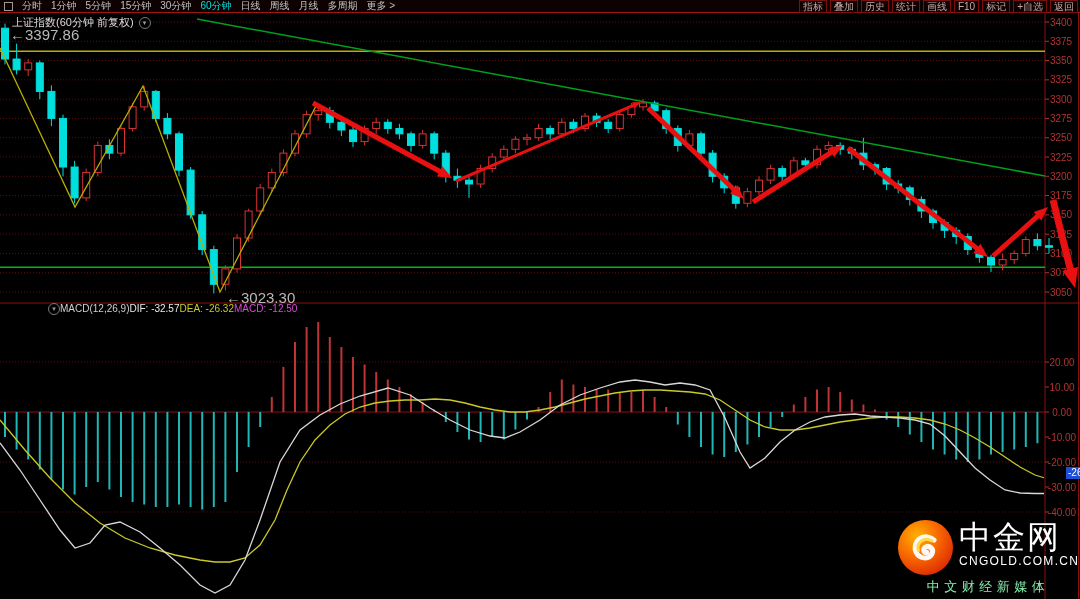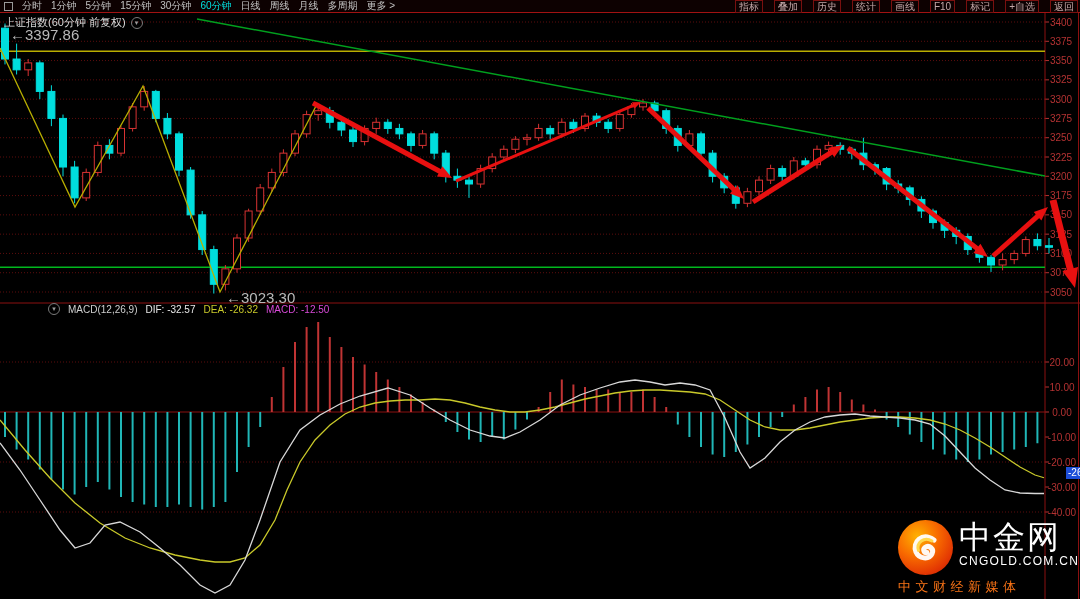--- a/index.html
+++ b/index.html
@@ -5,41 +5,41 @@
   html,body{margin:0;padding:0;background:#000;}
   body{width:1080px;height:599px;overflow:hidden;position:relative;
        font-family:"Liberation Sans",sans-serif;}
   .topbar{position:absolute;top:0;left:0;width:1080px;height:13px;background:#0d0101;
           border-bottom:1px solid #a11212;display:flex;justify-content:space-between;
           align-items:center;font-size:10px;z-index:5;box-sizing:border-box;}
   .tb-left{display:flex;align-items:center;gap:9px;padding-left:4px;color:#c2c2c2;white-space:nowrap;}
   .tb-left .tab{cursor:default;}
   .tb-left .active{color:#00e0e0;}
   .win-icon{width:7px;height:7px;border:1px solid #9a9a9a;display:inline-block;}
-  .tb-right{display:flex;gap:11px;padding-right:2px;white-space:nowrap;}
+  .tb-right{display:flex;gap:3px;padding-right:2px;white-space:nowrap;}
   .tb-btn{border:1px solid #79100f;color:#c4a8a8;padding:0 3px;height:11px;line-height:11px;}
-  .hdr{position:absolute;left:4px;top:15px;color:#dcdcdc;font-size:11px;z-index:4;
+  .hdr{position:absolute;left:12px;top:15px;color:#dcdcdc;font-size:11px;z-index:4;
        display:flex;gap:5px;align-items:center;}
   .circ{width:10px;height:10px;border:1px solid #7a7a7a;border-radius:50%;color:#9a9a9a;
         font-size:7px;line-height:9px;text-align:center;display:inline-block;}
   .macd-hdr{position:absolute;left:4px;top:303px;font-size:10px;z-index:4;display:flex;
-            gap:8px;align-items:center;padding-left:44px;}
+            align-items:flex-start;padding-left:44px;}
   .mh-ind{color:#cfcfcf;} .mh-dif{color:#e8e8e8;} .mh-dea{color:#c9c92a;} .mh-macd{color:#d84ad8;}
   .badge{position:absolute;left:1046px;top:467px;width:31px;height:12px;background:#1d4ed8;
          color:#fff;font-size:10px;line-height:12px;z-index:4;padding-left:2px;margin-left:20px;}
   .ann{position:absolute;color:#b9b9b9;font-size:15px;z-index:3;white-space:nowrap;}
   .wm{position:absolute;left:898px;top:520px;width:180px;z-index:6;}
   .wm-row{display:flex;align-items:flex-start;}
   .wm-logo{width:55px;height:55px;border-radius:50%;flex:0 0 55px;
      background:radial-gradient(circle at 35% 30%,#ffb200 0%,#f86a00 40%,#e33703 72%,#b81500 100%);
      display:flex;align-items:center;justify-content:center;}
   .wm-text{margin-left:6px;}
   .wm-title{color:#fff;font-size:32px;font-weight:normal;letter-spacing:2px;line-height:34px;}
   .wm-domain{color:#fff;font-size:12px;letter-spacing:1.3px;}
-  .wm-tag{color:#f97316;font-size:13px;letter-spacing:4.5px;margin-top:3px;}
+  .wm-tag{color:#86efac;font-size:13px;letter-spacing:4.5px;margin-top:3px;text-align:center;}
   svg text{font-family:"Liberation Sans",sans-serif;}
 </style>
 </head>
 <body>
 
 <svg id="chart-svg" width="1080" height="599" style="position:absolute;top:0;left:0;z-index:1;">
     <line x1="0" y1="22" x2="1045" y2="22" stroke="#5c0d0d" stroke-dasharray="1 2"></line>
     <line x1="1045" y1="22" x2="1049" y2="22" stroke="#b43232"></line>
     <text x="1061" y="25.5" fill="#b43232" font-size="10" text-anchor="middle">3400</text>
     <line x1="0" y1="41.28571428571429" x2="1045" y2="41.28571428571429" stroke="#5c0d0d" stroke-dasharray="1 2"></line>

